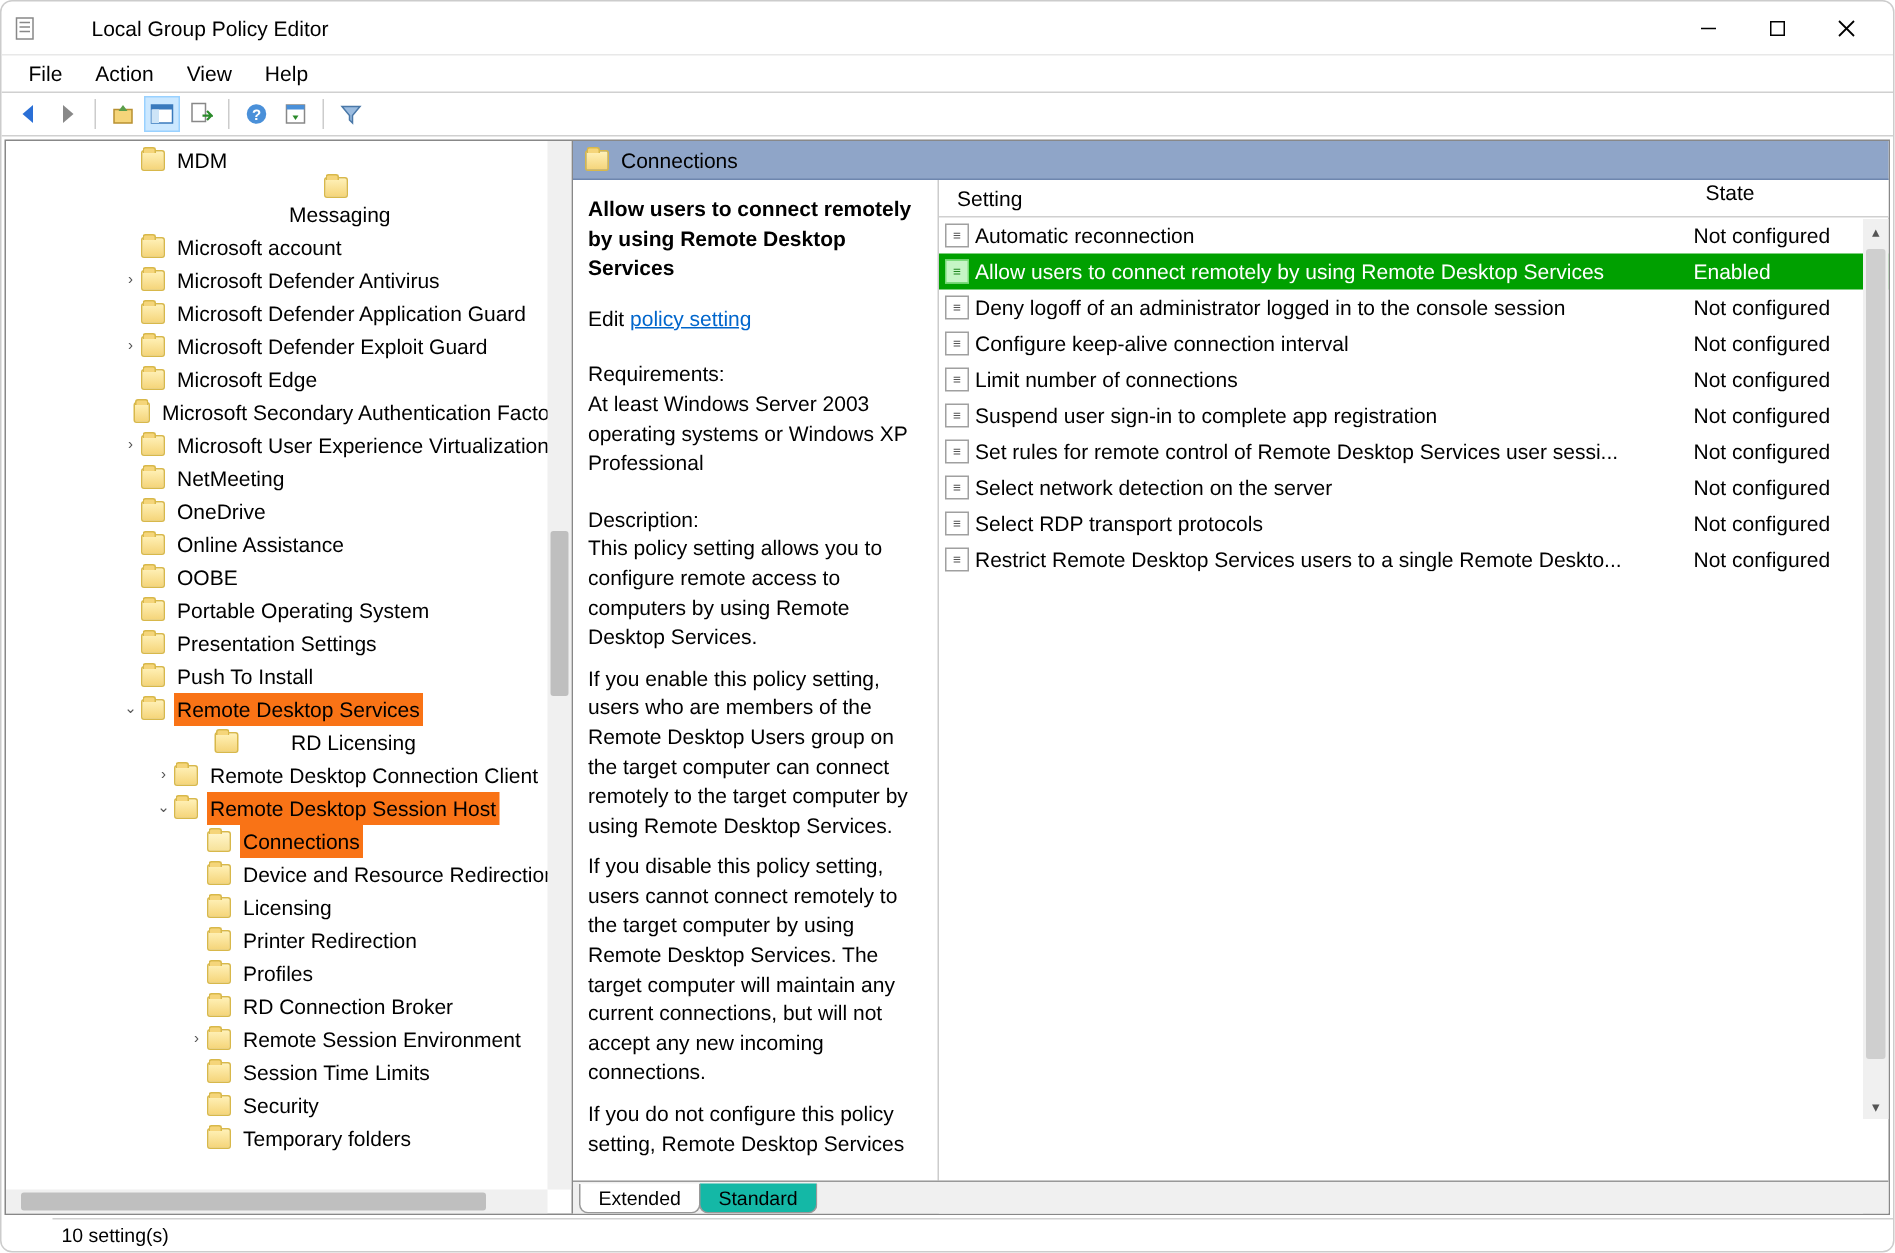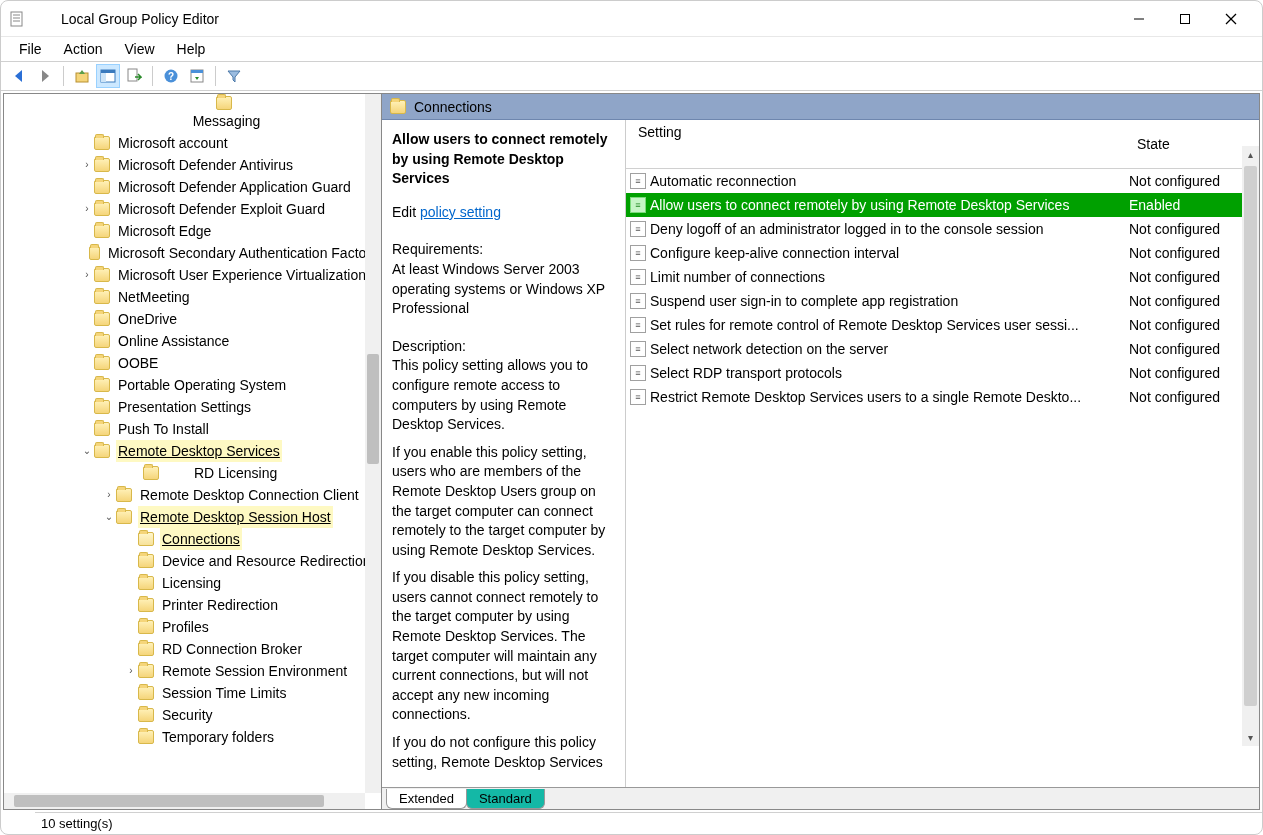--- a/index.html
+++ b/index.html
@@ -77,21 +77,21 @@
 .tree-item {
   display: flex;
   align-items: center;
   white-space: nowrap;
   padding-right: 8px;
   cursor: default;
 }
 .tree-item .expander { width: 14px; text-align:center; color:#555; font-size:10px; }
 .tree-item .folder-ico { width:16px; height:14px; margin-right: 6px; display:inline-block; background:linear-gradient(#fff1b8,#f5d57a); border:1px solid #d8b84a; border-radius:2px; position:relative;}
 .tree-item .folder-ico::before { content:""; position:absolute; top:-3px; left:0; width:7px; height:3px; background:#f5d57a; border:1px solid #d8b84a; border-bottom:none; border-radius:2px 2px 0 0;}
-.tree-item.hl .label { background:#fef9c3;text-decoration:underline; }
+.tree-item.hl .label { background:#f97316; }
 .tree-item.open-folder .folder-ico { background:linear-gradient(#fff6cc,#f7e29a); }
 .tree-item .label { padding: 0 2px; }
 .tree-vscroll {
   position:absolute;
   right:0; top:0; bottom:16px;
   width:16px;
   background:#f0f0f0;
 }
 .tree-vscroll .thumb {
   position:absolute;
@@ -159,21 +159,21 @@
   min-width:0;
 }
 .list-header {
   display:flex;
   font-size:14px;
   border-bottom:1px solid #d0d0d0;
   background:#fff;
   padding-left: 4px;
 }
 .list-header .col-setting { flex: 1; padding:4px 8px; }
-.list-header .col-state { width: 130px; padding:16px 8px; text-align:left;margin-left:12px;}
+.list-header .col-state { width: 130px; padding:0 8px; text-align:left;margin-left:12px;}
 .list-rows { flex:1; overflow:hidden; position:relative; }
 .list-row {
   display:flex;
   align-items:center;
   font-size:14px;
   height:24px;
   padding-left:4px;
 }
 .list-row .row-icon {
   width:16px; height:16px; margin-right:4px;
@@ -354,20 +354,25 @@
         <path d="M2 3 L14 3 L9 9 L9 14 L7 12 L7 9 Z" fill="#9bbce0" stroke="#4a78a8"></path>
       </svg>
   </div>
 </div>
 
 <div class="main">
 
   <div class="tree-panel">
     <div class="tree-scroll">
       <div class="tree" id="tree-container">
+          <div class="tree-item" style="padding-left: 76px;">
+            <span class="expander"></span>
+            <span class="folder-ico"></span>
+            <span class="label">MDM</span>
+          </div>
           <div class="tree-item" style="padding-left: 76px; flex-direction: column;">
             <span class="expander"></span>
             <span class="folder-ico"></span>
             <span class="label">Messaging</span>
           </div>
           <div class="tree-item" style="padding-left: 76px;">
             <span class="expander"></span>
             <span class="folder-ico"></span>
             <span class="label">Microsoft account</span>
           </div>

